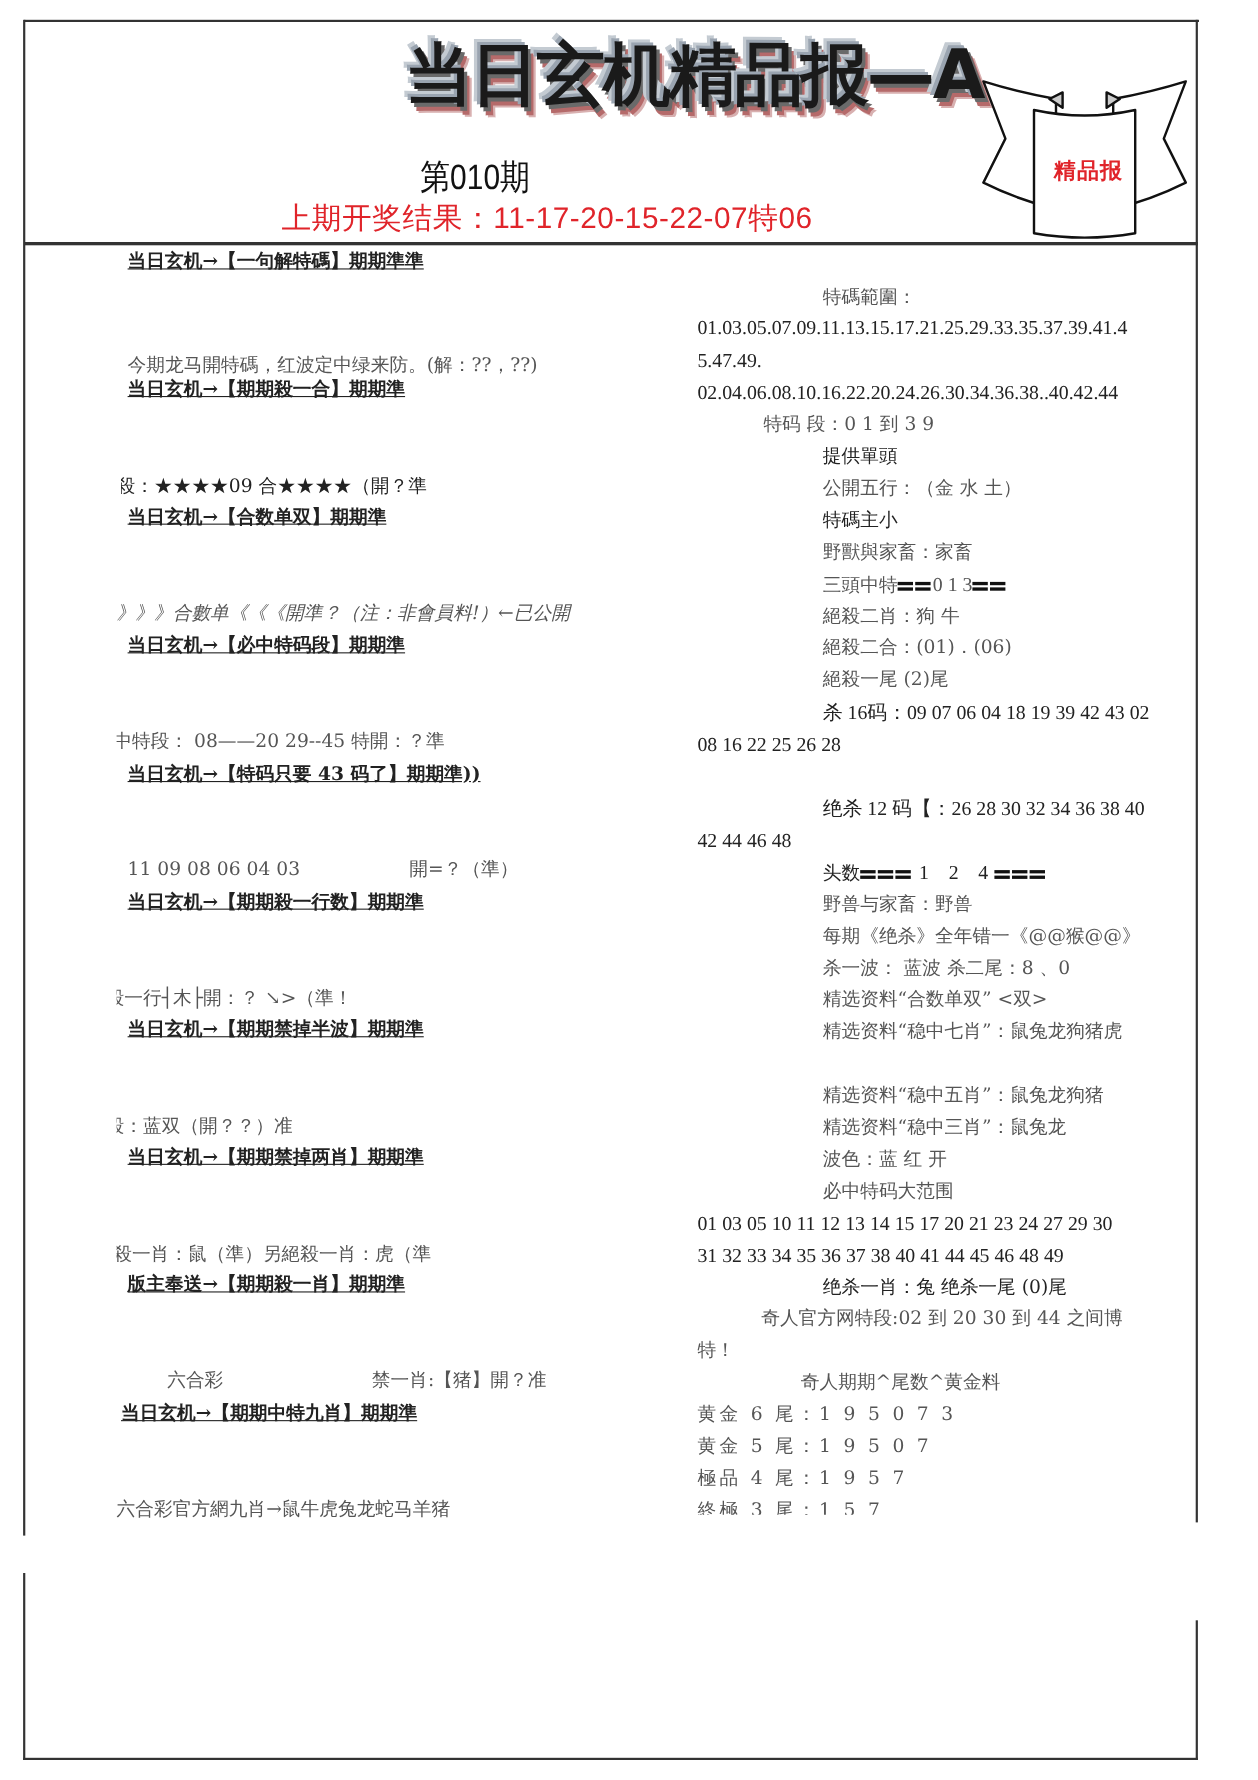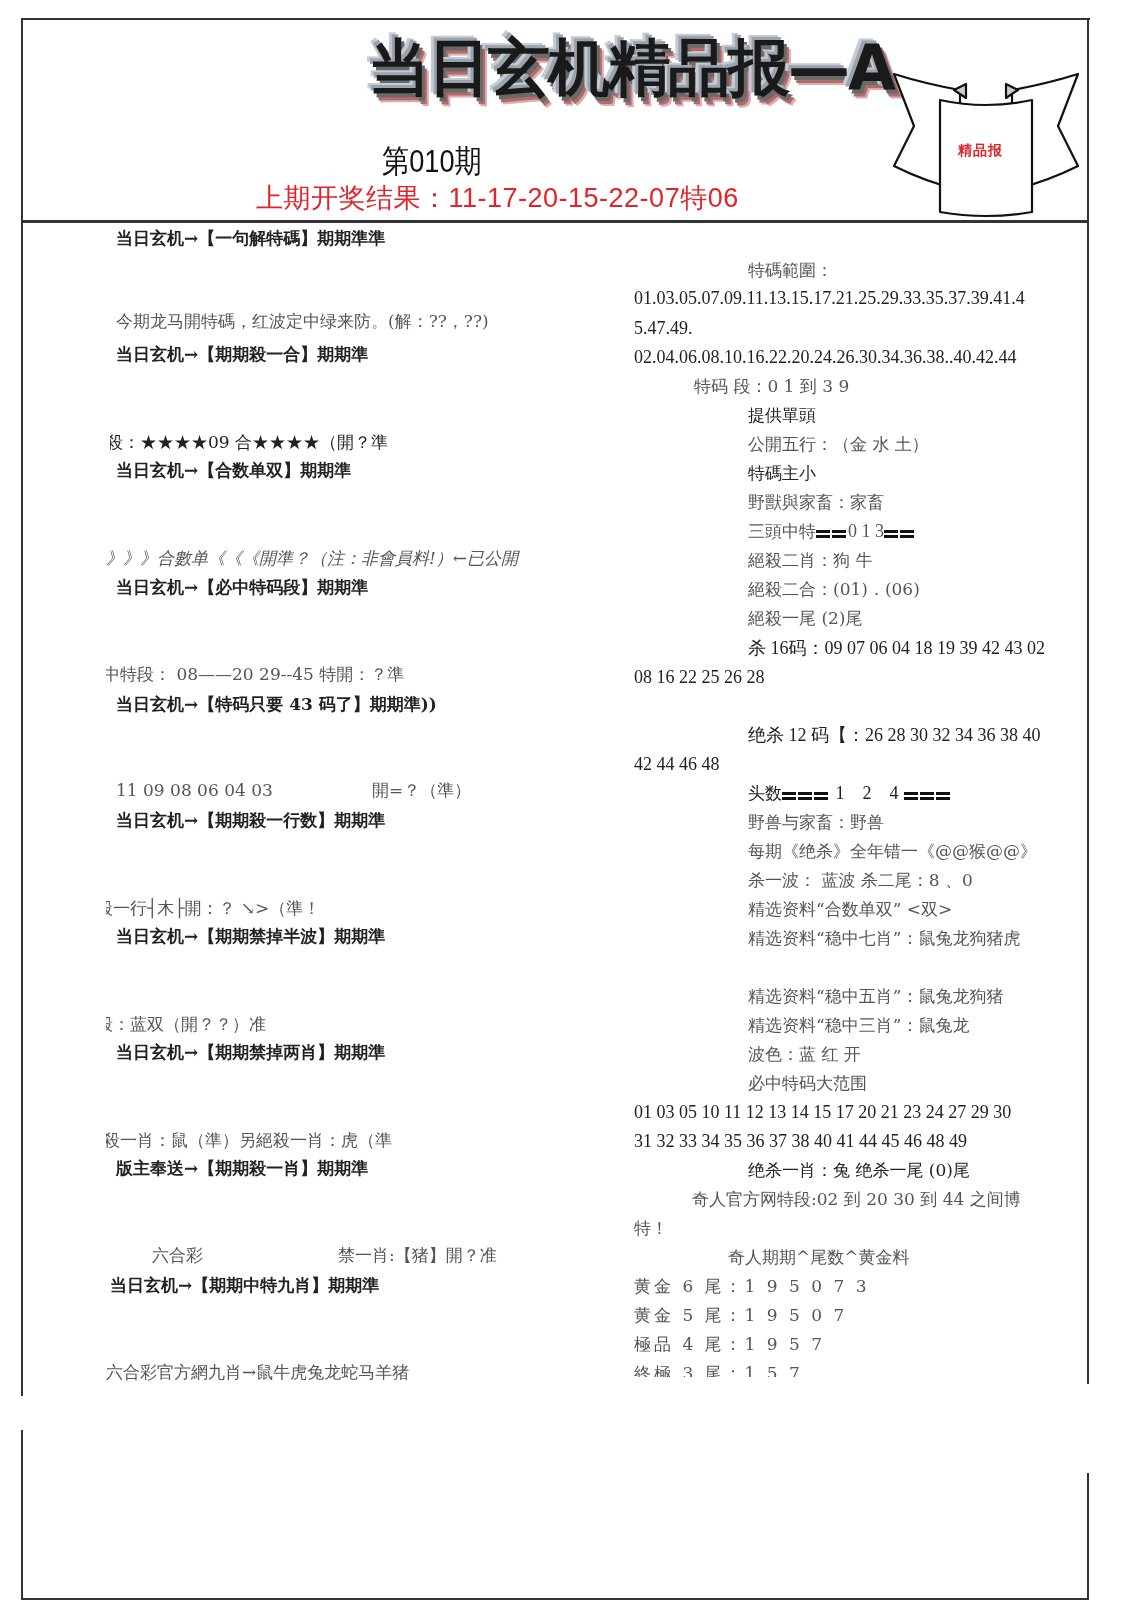--- a/index.html
+++ b/index.html
@@ -17,24 +17,24 @@
                 font-family: "DejaVu Sans", sans-serif; font-weight: bold; font-size: 62px; letter-spacing: -2px;
                 color: #1a1a1a; white-space: nowrap;
                 text-shadow: -3px -3px 0 #9aa4b0, -6px -5px 0 #c4cbd2, 3px 4px 0 #6a6a6a, 5px 7px 0 #b56a6a, 7px 9px 0 #d8b0b0; }
     .issue { position: absolute; left: 382px; top: 140px; font-family: "Liberation Sans", sans-serif;
              font-size: 32px; color: #111; transform: scaleX(0.85); transform-origin: left; }
     .result { position: absolute; left: 256px; top: 180px; font-family: "Liberation Sans", sans-serif;
               font-size: 27px; color: #e0242a; letter-spacing: 0.5px; white-space: nowrap; }
 
     .badge-wrap { position: absolute; left: 886px; top: 70px; width: 200px; height: 150px; }
     .badge-label { position: absolute; left: 958px; top: 142px; color: #e0242a; font-family: "DejaVu Sans", sans-serif;
-                   font-size: 14px; font-weight: bold; letter-spacing: 1px; }
+                   font-size: 20px; font-weight: bold; letter-spacing: 1px; }
 
     .line { position: absolute; white-space: nowrap; font-size: 17px; line-height: 24px; }
-    .bold { font-weight: bold; font-family: "DejaVu Serif", serif; }
+    .bold { font-weight: bold; font-family: "DejaVu Serif", serif; text-decoration: underline; }
     .light { color: #555; }
     .mono-num { font-family: "Liberation Serif", serif; font-size: 18px; }
     .bars { display: inline-block; vertical-align: middle; }
     .bars i { display: inline-block; width: 14px; height: 8px; border-top: 3px solid #111; border-bottom: 3px solid #111; box-sizing: border-box; margin-right: 2px; vertical-align: middle; }
   </style>
 </head>
 <body>
 
 <div class="frame-top"></div>
 <div class="frame-left-1"></div>
@@ -53,21 +53,21 @@
     <path d="M8,4 Q40,14 74,20 L74,120 Q40,112 8,96 L28,56 Z"></path>
     <path d="M192,4 Q160,14 126,20 L126,120 Q160,112 192,96 L172,56 Z"></path>
     <path d="M68,20 L80,14 L80,28 Z" fill="#ccc"></path>
     <path d="M132,20 L120,14 L120,28 Z" fill="#ccc"></path>
     <path d="M54,30 Q100,40 146,30 L146,142 Q100,150 54,142 Z"></path>
   </g>
 </svg>
 <div class="badge-label">精品报</div>
 
 <div class="line bold" style="left:116px; top:226px;">当日玄机→【一句解特碼】期期準準</div>
-<div class="line light" style="left:116px; top:309px;text-align:right;">今期龙马開特碼，红波定中绿来防。(解：??，??)</div>
+<div class="line light" style="left:116px; top:320px;text-align:right;">今期龙马開特碼，红波定中绿来防。(解：??，??)</div>
 <div class="line bold" style="left:116px; top:342px;">当日玄机→【期期殺一合】期期準</div>
 <div class="line" style="left:106px; top:430px; clip-path: inset(0 0 0 4px);">殺：★★★★09 合★★★★（開？準</div>
 <div class="line bold" style="left:116px; top:458px;">当日玄机→【合数单双】期期準</div>
 <div class="line light" style="left:106px; top:546px;font-style:italic;">》》》合數单《《《開準？（注：非會員料!）←已公開</div>
 <div class="line bold" style="left:116px; top:575px;">当日玄机→【必中特码段】期期準</div>
 <div class="line light" style="left:86px; top:662px; clip-path: inset(0 0 0 20px);">必中特段：  08——20 29--45 特開：？準</div>
 <div class="line bold" style="left:116px; top:692px;">当日玄机→【特码只要 43 码了】期期準))</div>
 <div class="line light" style="left:116px; top:778px;">11 09 08 06 04 03</div>
 <div class="line light" style="left:372px; top:778px;">開=？（準）</div>
 <div class="line bold" style="left:116px; top:808px;">当日玄机→【期期殺一行数】期期準</div>

